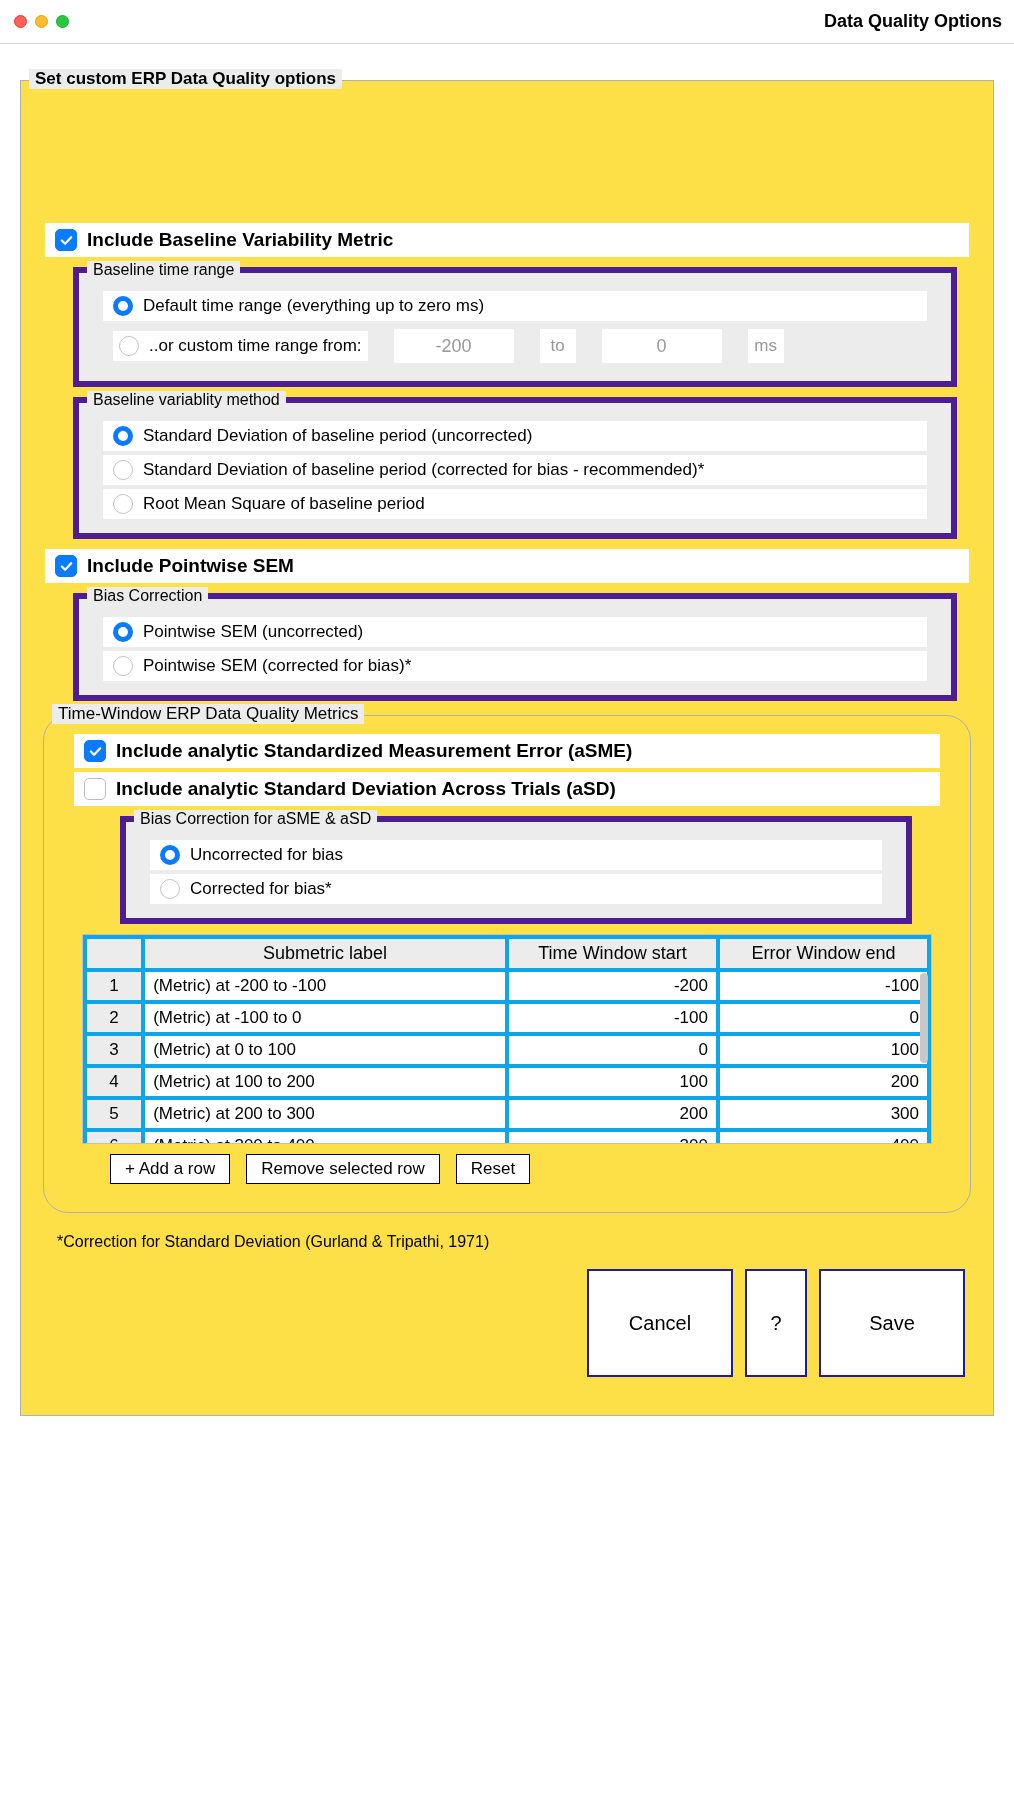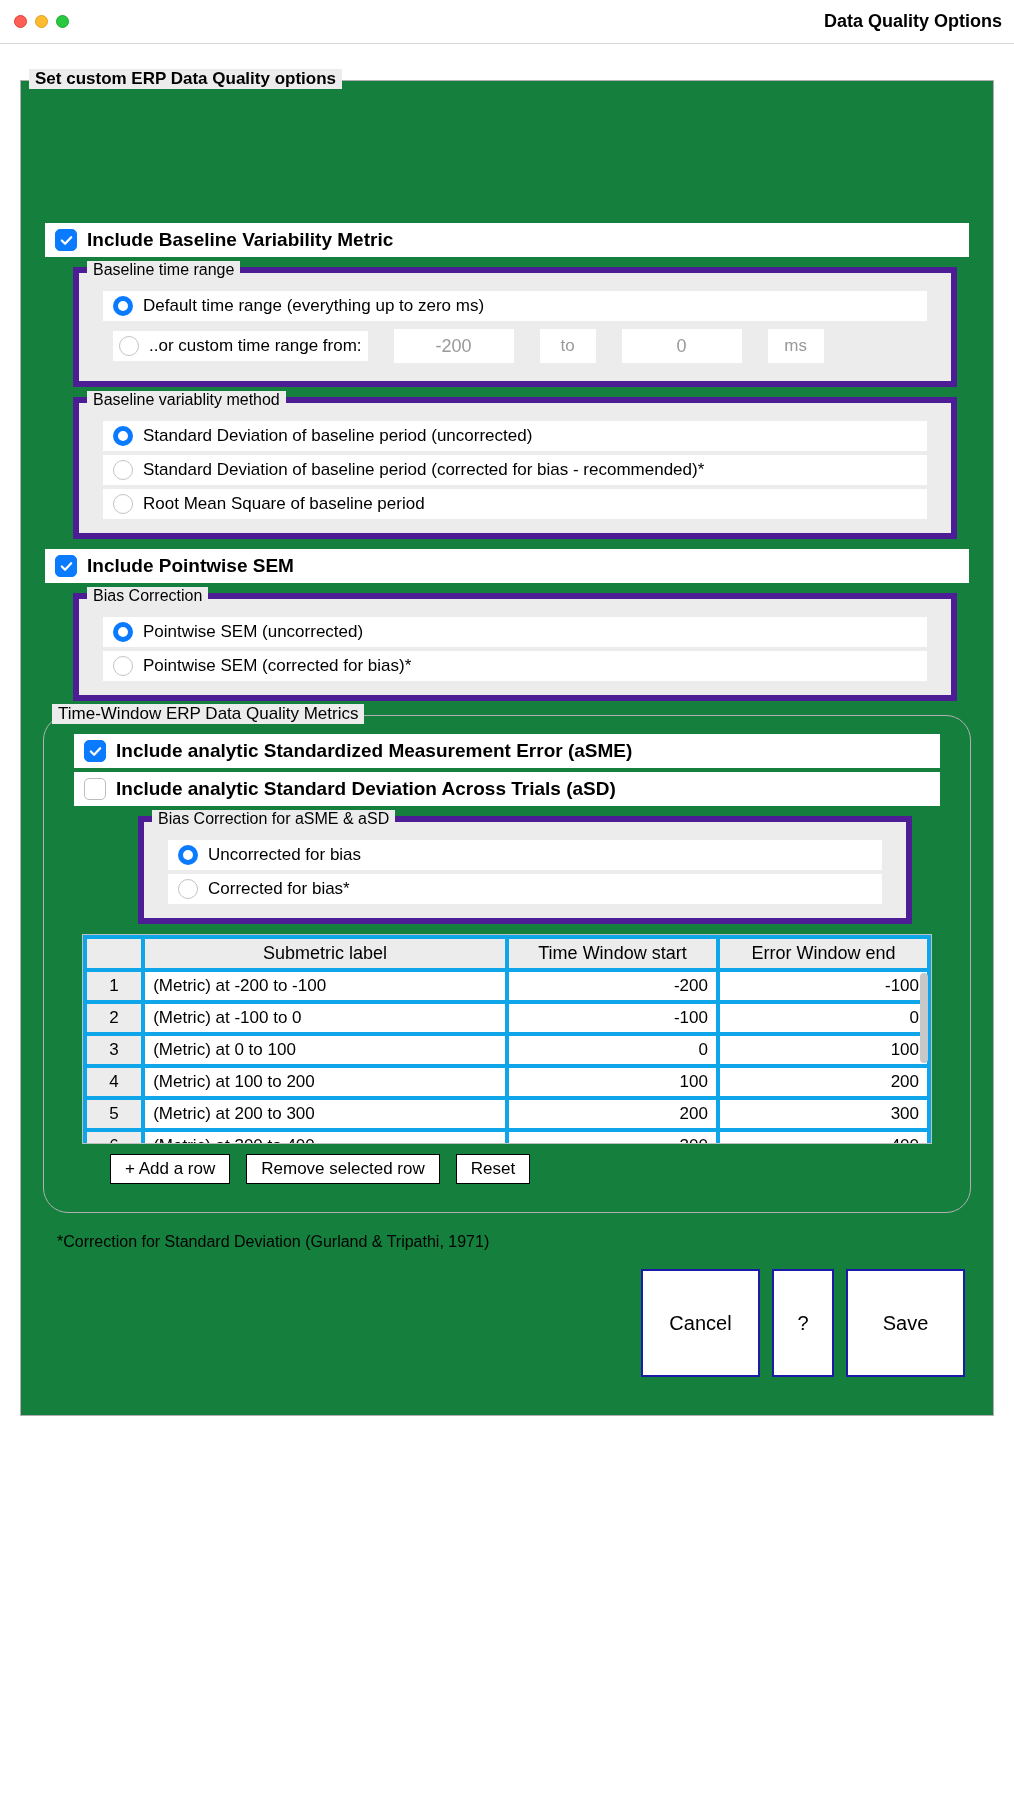--- a/index.html
+++ b/index.html
@@ -18,41 +18,41 @@
   position: relative;
 }
 .traffic-lights { display: flex; gap: 8px; }
 .tl { width: 13px; height: 13px; border-radius: 50%; }
 .tl.red { background:#ff5f57; border:1px solid #e33e32;}
 .tl.amber { background:#febc2e; border:1px solid #e0a024;}
 .tl.green { background:#28c840; border:1px solid #1fa82f;}
 .win-title { position:absolute; left:0; right:12px; text-align:right; font-weight:700; font-size:18px;}
 .content { padding: 36px 20px 20px 20px; }
 
-.fieldset { position:relative; border:1px solid #b0b0b0; padding:18px 18px 18px 18px; margin-bottom:14px; background:#15803d; }
+.fieldset { position:relative; border:1px solid #b0b0b0; padding:18px 18px 18px 18px; margin-bottom:14px; background:#fde047; }
 .legend { position:absolute; top:-12px; left:8px; background:#ececec; padding:0 6px; font-size:17px; font-weight:700; }
 .sub-fieldset { position:relative; border:6px solid #4c1d95; padding:14px 14px 10px 14px; margin:10px 18px 10px 34px; background:#ececec;}
 .sub-legend { position:absolute; top:-12px; left:8px; background:#ececec; padding:0 6px; font-size:16px; font-weight:400;}
 
 .check-row { display:flex; align-items:center; background:#fff; padding:6px 10px; margin:8px 6px 4px 6px; }
 .check-row.inner { margin:4px 12px; }
 .chk { width:22px; height:22px; border-radius:5px; border:1px solid #bcbcbc; background:#fff; display:inline-flex; align-items:center; justify-content:center; flex-shrink:0; margin-right:10px;}
 .chk.checked { background:#0a7aff; border:1px solid #0a7aff;}
 .chk.checked svg { width:15px; height:15px; display:block;}
 .chk-label { font-size:19px; font-weight:700; }
 
 .radio-row { display:flex; align-items:center; background:#fff; padding:5px 10px; margin:4px 10px; }
 .radio-row.numrow { gap:26px; margin:4px 10px; padding:4px 10px; background:transparent;}
 .radio-row.numrow .radio-label-box { background:#fff; padding:5px 6px; display:flex; align-items:center; flex:0 0 auto;}
 .radio { width:20px; height:20px; border-radius:50%; border:1px solid #c4c4c4; background:#fff; display:inline-flex; align-items:center; justify-content:center; flex-shrink:0; margin-right:10px;}
 .radio.selected { border:5px solid #0a7aff; background:#fff;}
 .radio-label { font-size:17px; }
 
 .numbox { width:120px; height:34px; background:#fff; border:none; text-align:center; font-size:18px; color:#999;}
-.unitbox { width:56px; height:34px; background:#fff; display:inline-flex; align-items:center; justify-content:center; color:#999; font-size:17px;}
+.unitbox { width:36px; height:34px; background:#fff; display:inline-flex; align-items:center; justify-content:center; color:#999; font-size:17px;}
 .disabled-input { pointer-events:none; }
 
 .table-wrap { margin:8px 20px 6px 20px; position:relative; }
 .table-scroll { border:1px solid #c0c0c0; max-height: 210px; overflow:hidden; background:#fff; position:relative;}
 .dq-table { border-collapse:collapse; width:100%; font-size:17px; table-layout:fixed;}
 .dq-table th, .dq-table td { border:4px solid #0ea5e9; padding:4px 8px; white-space:nowrap; overflow:hidden; text-overflow:ellipsis;}
 .dq-table th { background:#ececec; font-weight:400; text-align:center; font-size:18px;}
 .dq-table td.idx { background:#ececec; text-align:center; width:40px;}
 .dq-table td.num { text-align:right; }
 .dq-table td.lbl { text-align:left; }
@@ -61,21 +61,21 @@
 .col-start { width:145px;}
 .col-end { width:145px;}
 .scroll-bar { position:absolute; right:3px; top:38px; width:8px; height:90px; background:#c8c8c8; border-radius:4px;}
 
 .row-btns { display:flex; gap:16px; margin:10px 20px 10px 48px;}
 .btn-lite { background:#fff; border:1px solid #000; padding:4px 14px; font-size:17px; cursor:pointer;}
 
 .footnote { font-size:16px; margin:20px 8px 18px 18px;}
 
 .bottom-btns { display:flex; justify-content:flex-end; gap:12px; margin:18px 10px 20px 10px;}
-.big-btn { width:119px; height:108px; border:2px solid #1b1ba8; background:#fff; font-size:20px; cursor:pointer; display:inline-flex; align-items:center; justify-content:center;}
+.big-btn { width:146px; height:108px; border:2px solid #1b1ba8; background:#fff; font-size:20px; cursor:pointer; display:inline-flex; align-items:center; justify-content:center;}
 .big-btn.sm { width:62px;}
 
 .spacer-top { height:134px;}
 </style>
 </head>
 <body>
 
 <div class="titlebar">
   <div class="traffic-lights">
     <span class="tl red"></span>
@@ -163,21 +163,21 @@
               <path d="M3 8 L6.5 11.5 L13 4.5" stroke="#fff" stroke-width="2.4" fill="none" stroke-linecap="round" stroke-linejoin="round"></path>
             </svg>
         </span>
         <span class="chk-label">Include analytic Standardized Measurement Error (aSME)</span>
       </div>
       <div class="check-row inner">
         <span class="chk"></span>
         <span class="chk-label">Include analytic Standard Deviation Across Trials (aSD)</span>
       </div>
 
-      <div class="sub-fieldset" style="margin:10px 40px 10px 76px;">
+      <div class="sub-fieldset" style="margin:10px 40px 10px 58px;">
         <div class="sub-legend">Bias Correction for aSME &amp; aSD</div>
         <div class="radio-row">
           <span class="radio selected"></span>
           <span class="radio-label">Uncorrected for bias</span>
         </div>
         <div class="radio-row">
           <span class="radio"></span>
           <span class="radio-label">Corrected for bias*</span>
         </div>
       </div>

